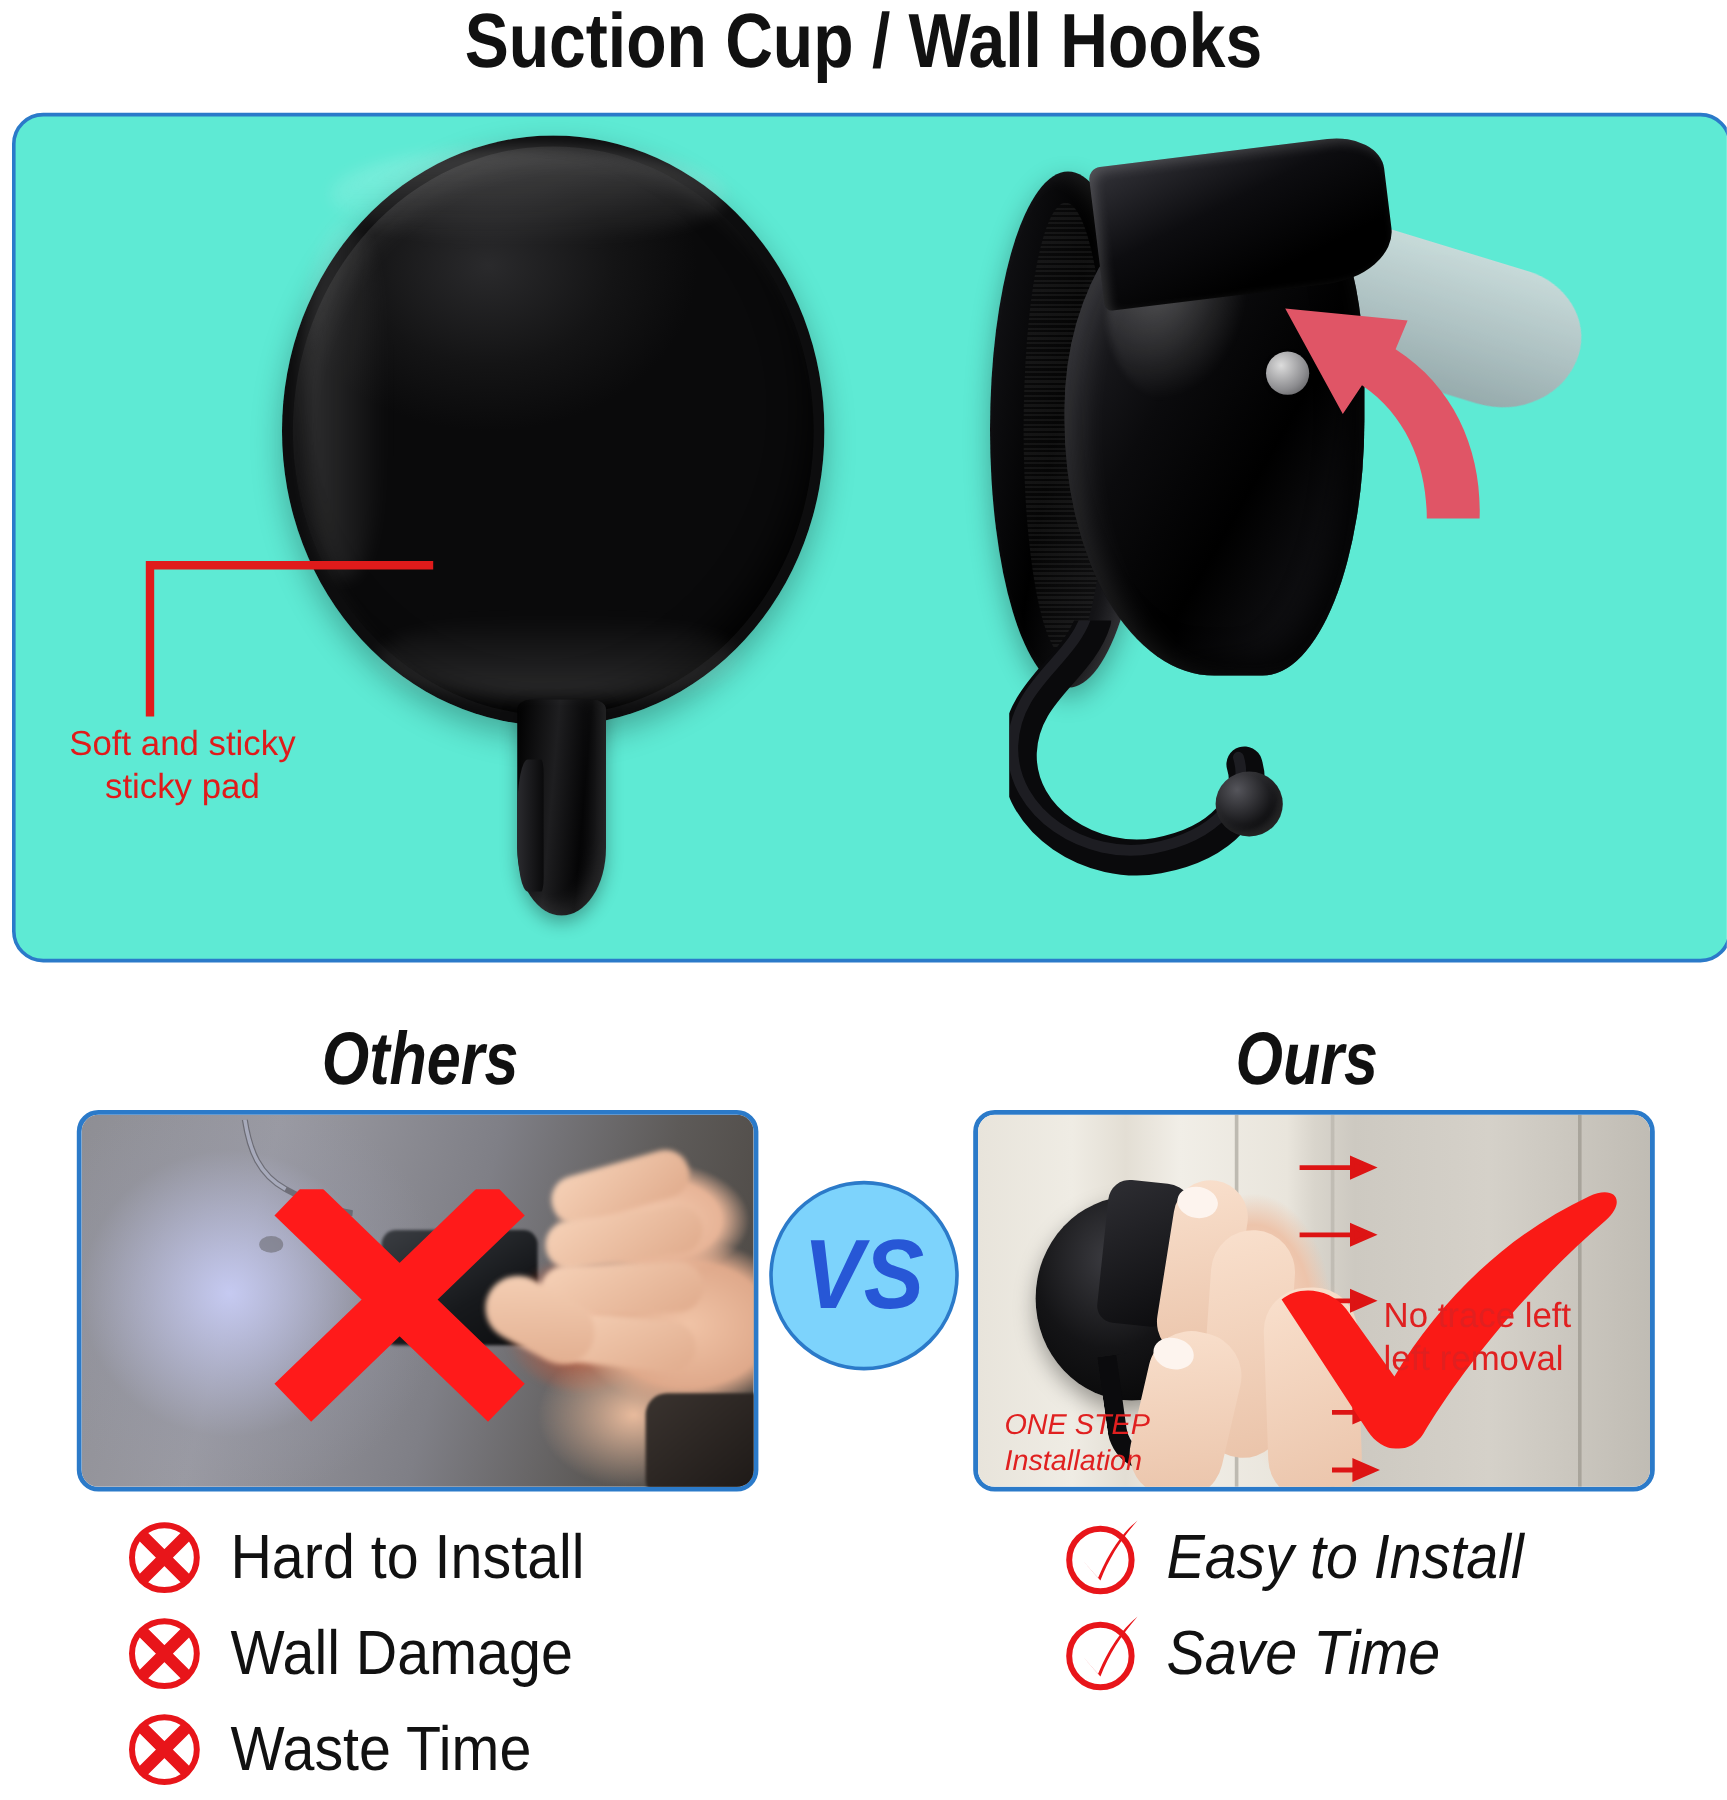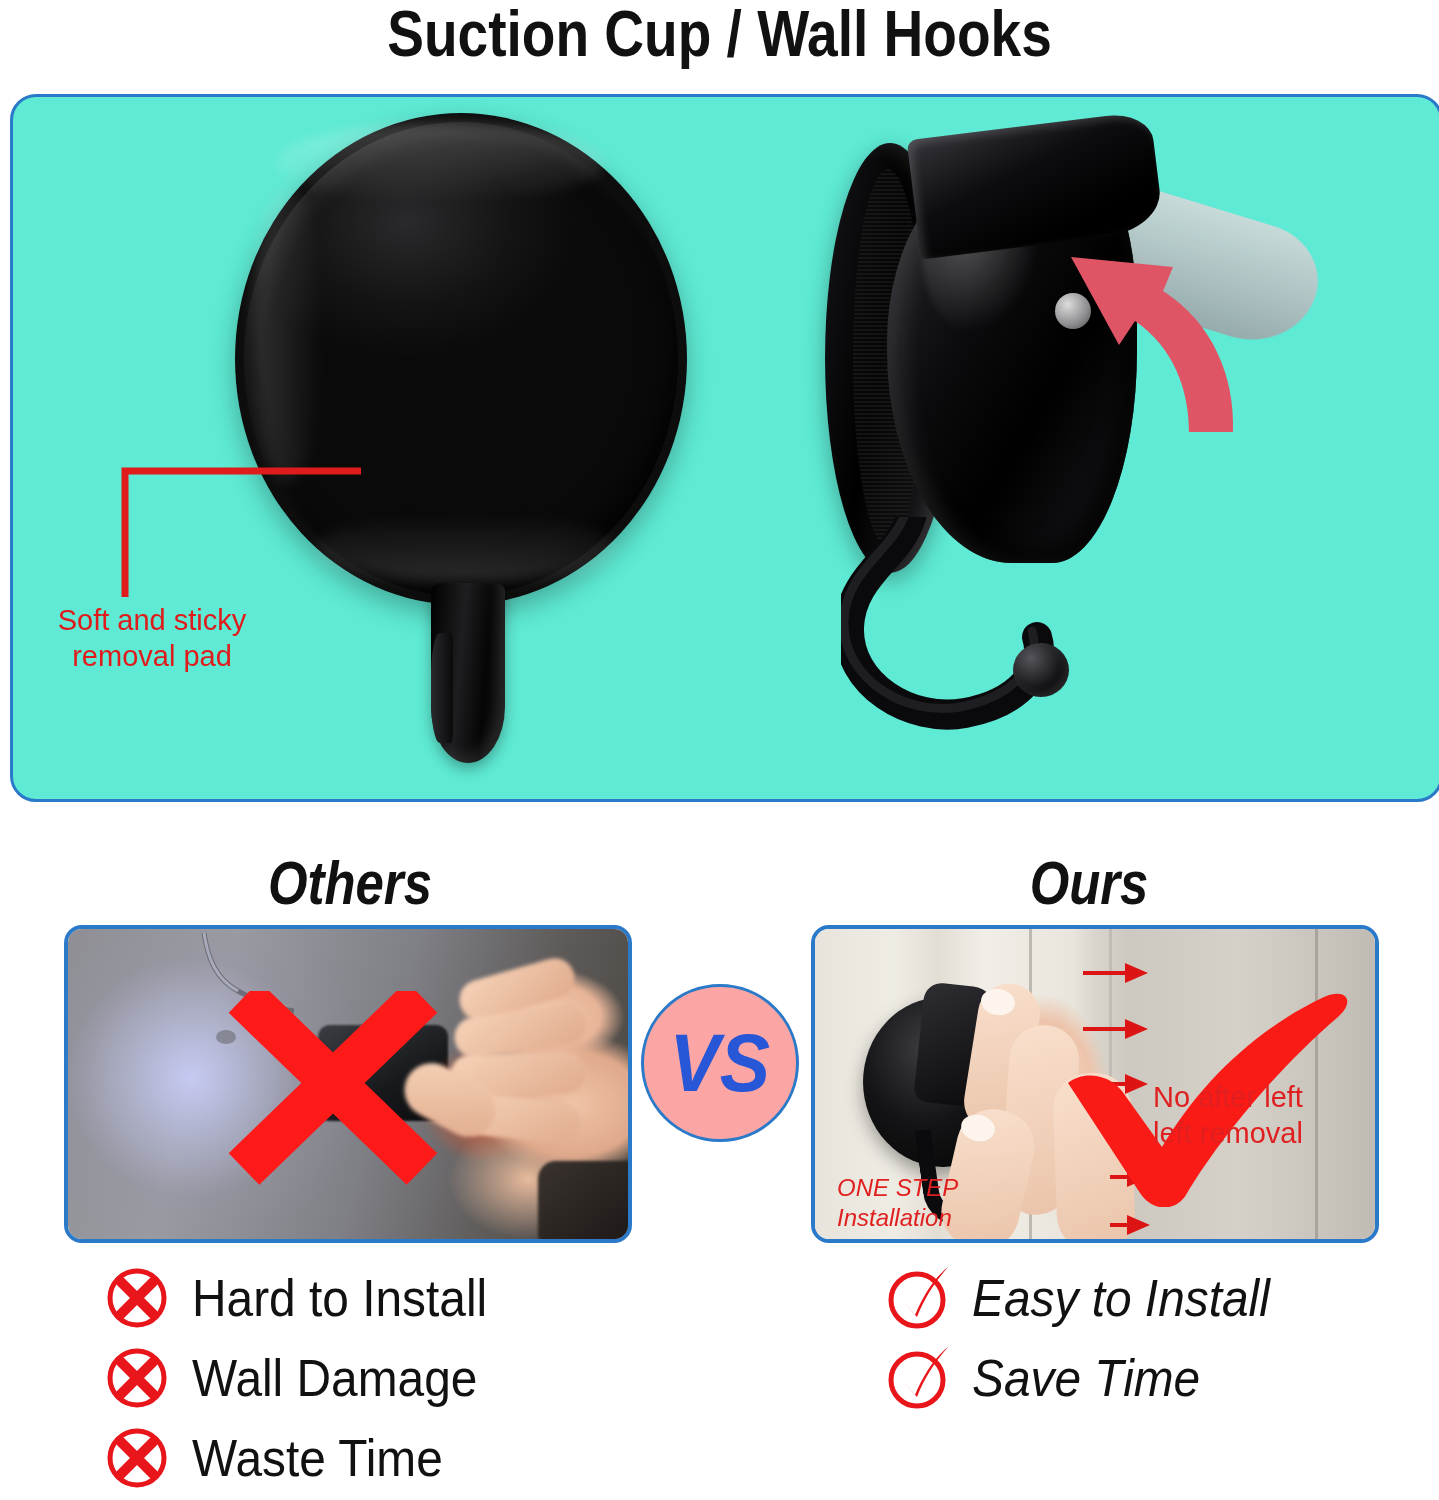--- a/index.html
+++ b/index.html
@@ -234,21 +234,21 @@
     font-style:italic;
   }
   .lbl-notrace{
     position:absolute;left:338px;top:150px;color:#e02020;font-size:29px;line-height:36px;
     font-family:"Liberation Sans", sans-serif;
   }
 
   
   .vs{
     position:absolute;left:641px;top:984px;width:152px;height:152px;border-radius:50%;
-    border:3px solid #2b7ac9;background:#fca5a5;
+    border:3px solid #2b7ac9;background:#7dd3fc;
     display:flex;align-items:center;justify-content:center;
   }
   .vs span{
     font-weight:bold;font-style:italic;font-size:82px;line-height:82px;color:#2757d6;
     transform:scaleX(.92);
   }
 
   
   .flist{position:absolute;top:1258px;}
   .flist.left{left:104px;}
@@ -302,21 +302,21 @@
       </svg>
     </div>
 
     <div class="callout-line">
       <svg width="380" height="200" viewBox="0 0 380 200">
         <path d="M112 160 L 112 34 L 348 34" fill="none" stroke="#e01b1b" stroke-width="7"></path>
       </svg>
     </div>
     <div class="callout-text">
       <div>Soft and sticky</div>
-      <div>removal pad</div>
+      <div>sticky pad</div>
     </div>
   </div>
 
   <div class="cmp-head left">Others</div>
   <div class="cmp-head right">Ours</div>
 
   <div class="photo left">
     <div class="ph-wall-bad"></div>
     <div class="ph-pipe">
       <svg width="130" height="150" viewBox="0 0 130 150">
@@ -384,21 +384,21 @@
                  C 286 0, 296 14, 278 30 C 206 92, 152 164, 126 208
                  C 114 226, 92 224, 80 206 Z" fill="#fa1a16"></path>
       </svg>
     </div>
 
     <div class="lbl-onestep">
       <div>ONE STEP</div>
       <div>Installation</div>
     </div>
     <div class="lbl-notrace">
-      <div>No after left</div>
+      <div>No trace left</div>
       <div>left removal</div>
     </div>
   </div>
 
   <div class="vs">
     <span>VS</span>
   </div>
 
   <div class="flist left">
     <div class="frow">

